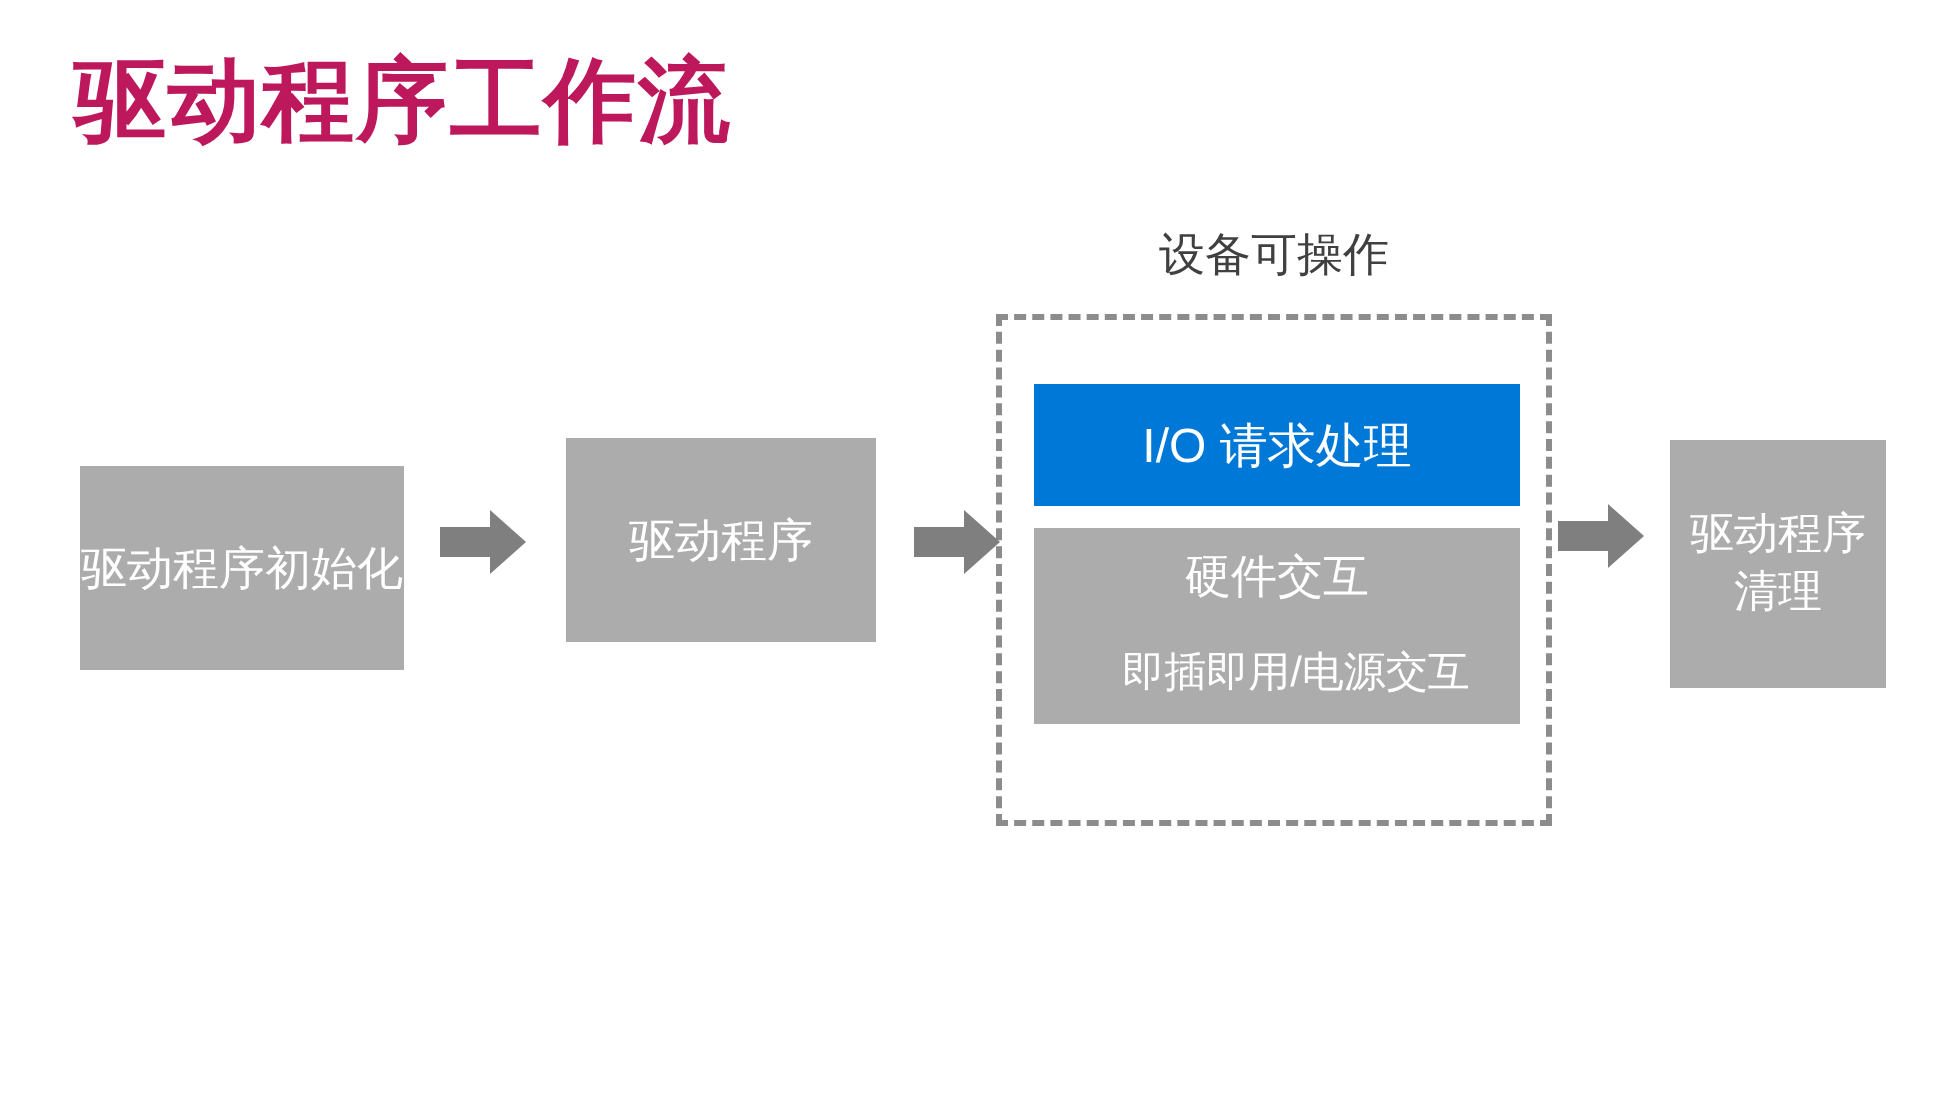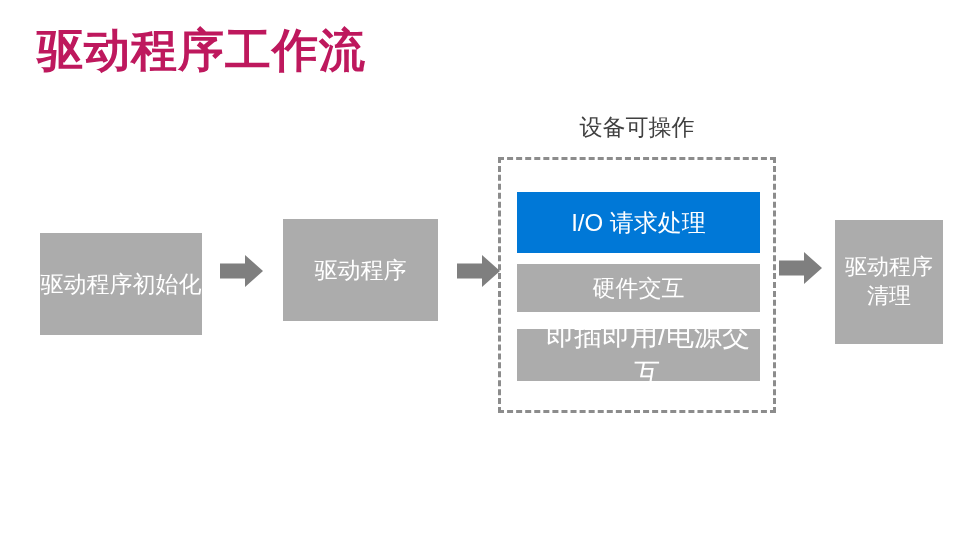--- a/index.html
+++ b/index.html
@@ -51,21 +51,21 @@
     color: #ffffff;
     text-align: center;
     box-sizing: border-box;
   }
   .box.gray { background: #acacac; }
   .box.blue { background: #0078d7; }
   .n-init    { left: 40px;  top: 219px; width: 162px; height: 102px; font-size: 23px; margin-top: 14px; }
   .n-prep    { left: 283px; top: 219px; width: 155px; height: 102px; font-size: 23px; }
   .n-io      { left: 517px; top: 192px; width: 243px; height: 61px;  font-size: 24px; }
   .n-hwint   { left: 517px; top: 264px; width: 243px; height: 48px;  font-size: 23px; }
-  .n-pnp     { left: 517px; top: 329px; width: 243px; height: 52px;  font-size: 28px; padding-left: 19px; }
+  .n-pnp     { left: 517px; top: 310px; width: 243px; height: 52px;  font-size: 21px; padding-left: 19px; }
   .n-cleanup { left: 835px; top: 220px; width: 108px; height: 124px; font-size: 22px;
                white-space: pre-line; line-height: 1.3; }
   .arrow { position: absolute; width: 43px; height: 32px; }
   .arrow svg { display: block; }
   .arrow path { fill: #7f7f7f; }
   .a1 { left: 220px; top: 255px; }
   .a2 { left: 457px; top: 255px; }
   .a3 { left: 779px; top: 252px; }
 </style>
 </head>

